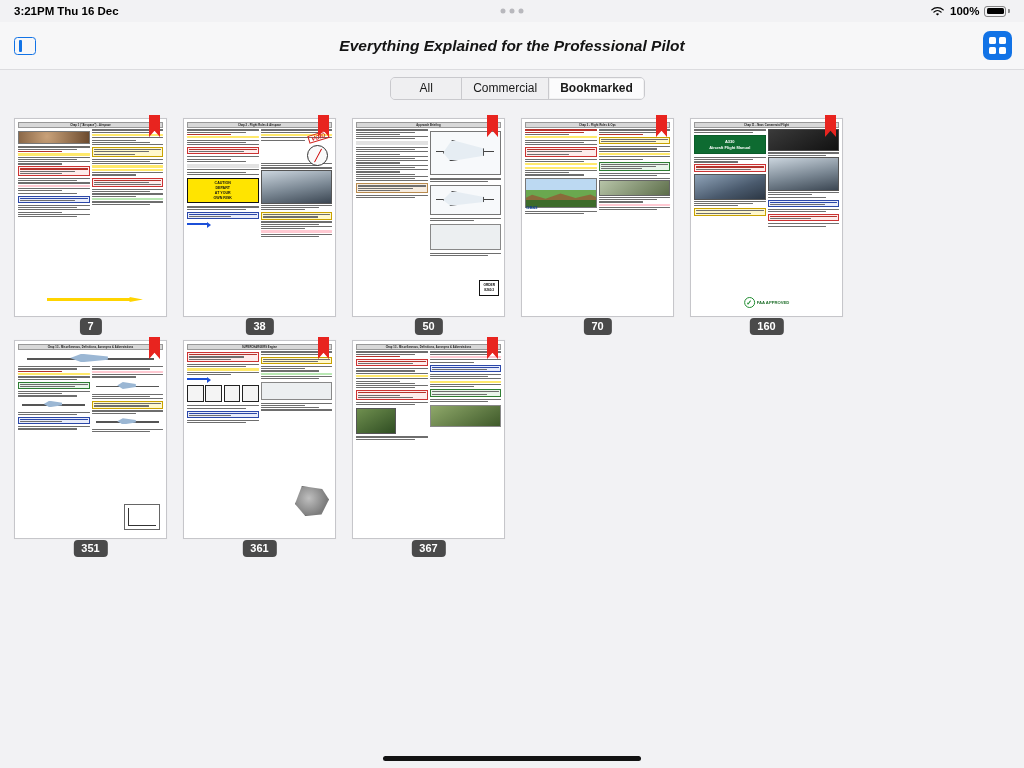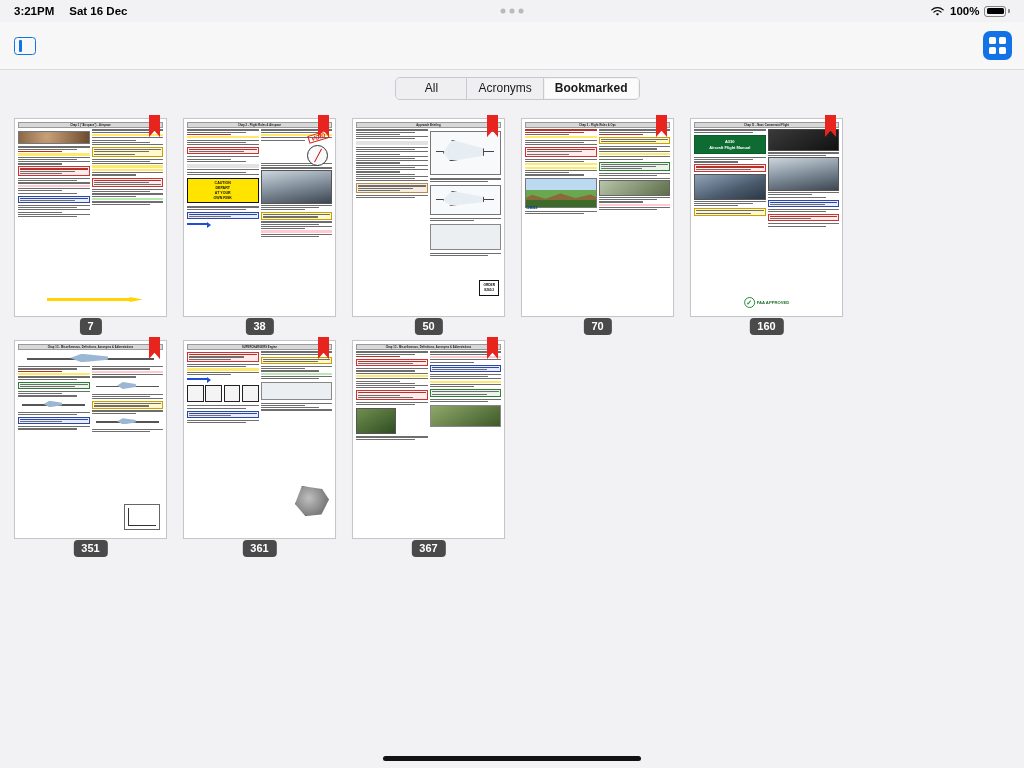--- a/index.html
+++ b/index.html
@@ -16,21 +16,21 @@
     height: 22px;
     display: flex;
     align-items: center;
     padding: 0 14px;
     font-size: 11.5px;
     font-weight: 600;
     color: #000;
     background: #f2f2f4;
     position: relative;
   }
-  .statusbar .left { display: flex; gap: 15px; align-items: center; }
+  .statusbar .left { display: flex; gap: 3px; align-items: center; }
   .statusbar .right { margin-left: auto; display: flex; gap: 5px; align-items: center; }
   .dots {
     position: absolute;
     left: 50%; top: 50%;
     transform: translate(-50%, -50%);
     display: flex; gap: 4px;
   }
   .dots i {
     width: 5px; height: 5px; border-radius: 50%;
     background: #b8b8bd; display: block;
@@ -416,21 +416,21 @@
     width: 258px; height: 5px;
     background: #121212; border-radius: 3px;
   }
 </style>
 </head>
 <body>
 
 <div class="statusbar">
   <div class="left">
     <span>3:21PM</span>
-    <span>Sat 16 Dec</span>
+    <span>Thu 16 Dec</span>
   </div>
   <div class="dots">
     <i></i>
     <i></i>
     <i></i>
   </div>
   <div class="right">
     <span class="wifi-icon">
       <svg width="15" height="11" viewBox="0 0 15 11">
         <path d="M7.5 9.6 5.9 7.9a2.3 2.3 0 0 1 3.2 0z" fill="#000"></path>
@@ -445,34 +445,35 @@
         </span>
       <span class="cap"></span>
     </span>
   </div>
 </div>
 
 <div class="navbar">
   <div class="icon-btn">
     <span class="sidebar-glyph"></span>
   </div>
+  <div class="nav-title">Everything Explained for the Professional Pilot</div>
   <div class="grid-btn">
     <span class="grid-glyph">
       <i></i>
         <i></i>
         <i></i>
         <i></i>
     </span>
   </div>
 </div>
 
 <div class="segbar">
   <div class="segmented">
     <div class="seg">All</div>
-    <div class="seg">Acronyms</div>
+    <div class="seg">Commercial</div>
     <div class="seg active">Bookmarked</div>
   </div>
 </div>
 
 <div class="grid-area">
   <div class="thumb-grid">
 
     <div class="thumb-wrap">
       <div class="thumb">
         <div class="page-canvas">

